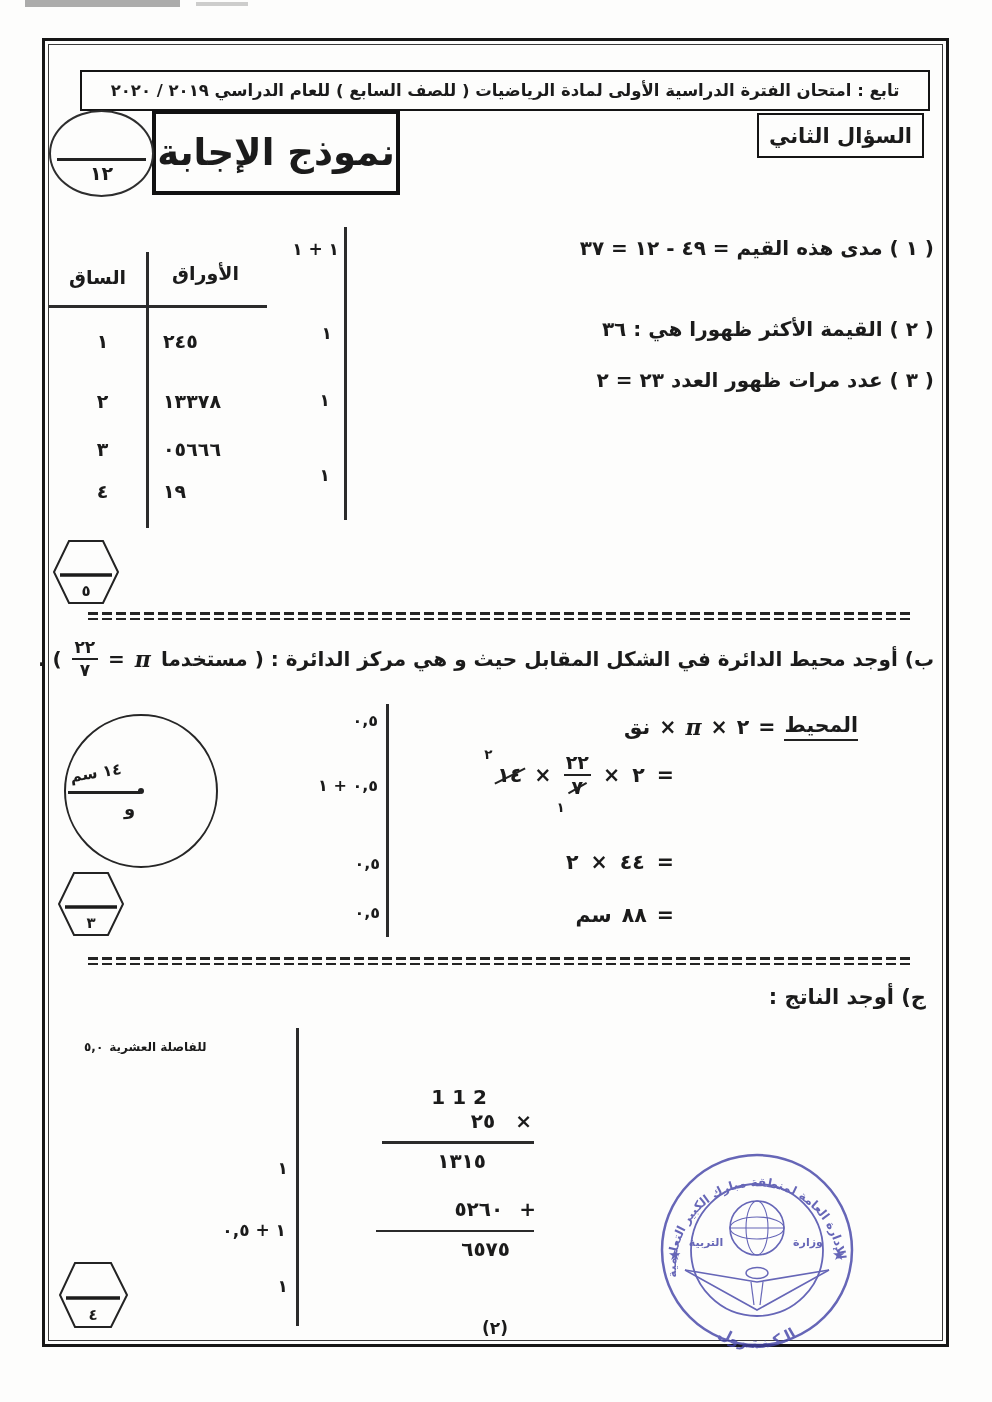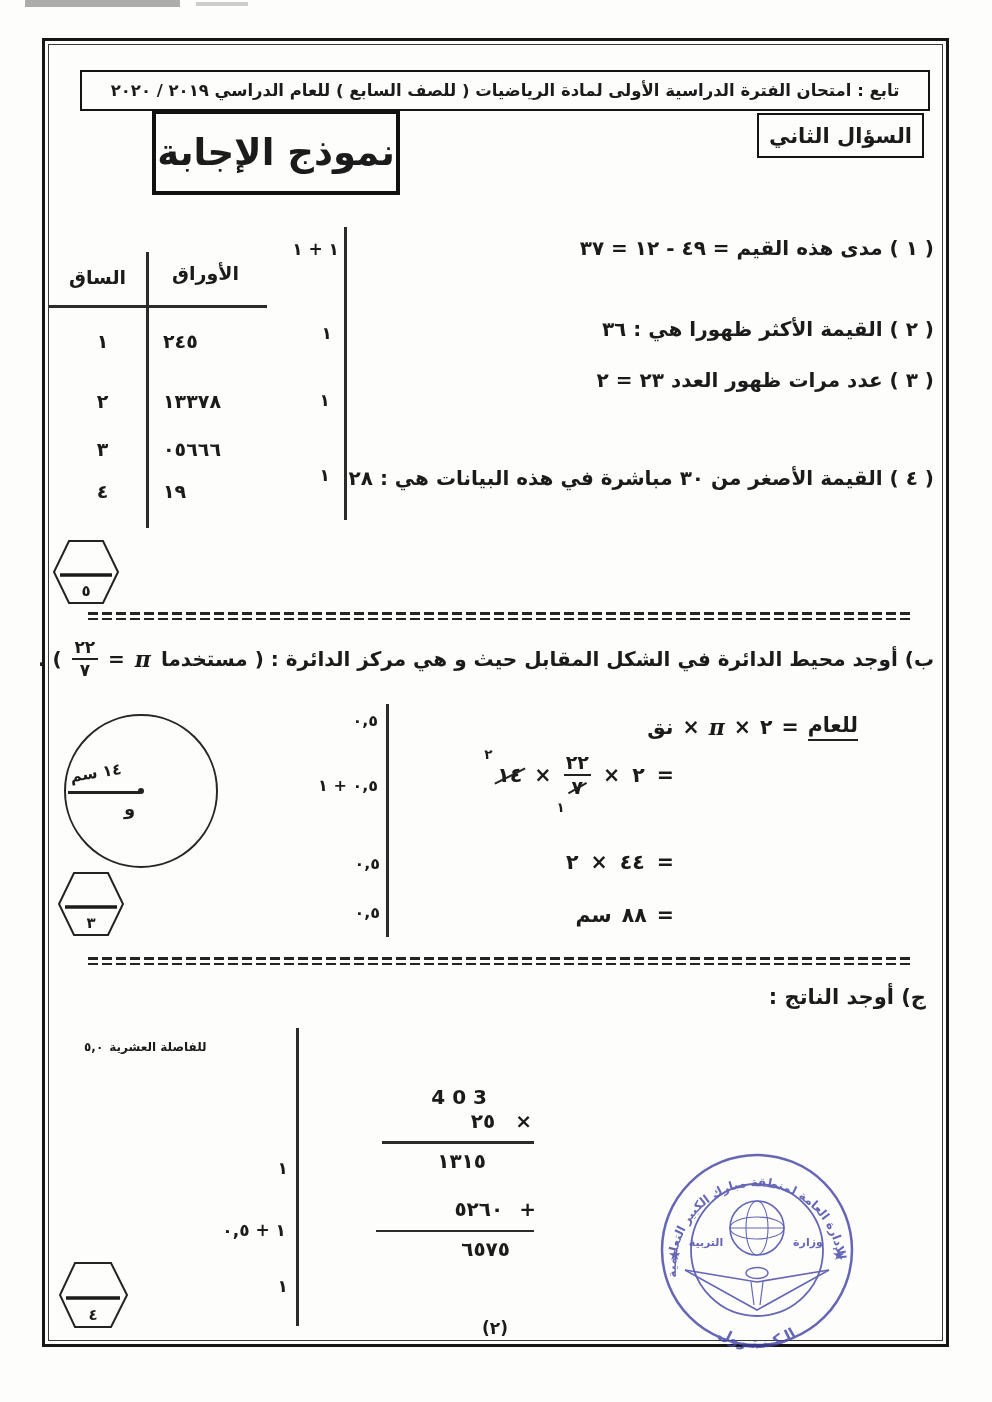--- a/index.html
+++ b/index.html
@@ -99,26 +99,29 @@
   </div>
 
   <div class="abs model-box rtl">
     <span>نموذج الإجابة</span>
   </div>
 
   <div class="abs q2-box rtl">
     <span>السؤال الثاني</span>
   </div>
 
+  <div class="abs score-ellipse">
+    <div class="bar"></div>
+    <div class="val">١٢</div>
+  </div>
 
 
   <div class="abs answer-line rtl" style="right:58px;top:236px;">( ١ ) مدى هذه القيم = ٤٩ - ١٢ = ٣٧</div>
   <div class="abs answer-line rtl" style="right:58px;top:317px;">( ٢ ) القيمة الأكثر ظهورا هي : ٣٦</div>
   <div class="abs answer-line rtl" style="right:58px;top:368px;">( ٣ ) عدد مرات ظهور العدد ٢٣ = ٢</div>
-  <div class="abs answer-line rtl" style="right:58px;top:466px;">( ٤ ) القيمة الأصغر من ٣٠ مباشرة في هذه البيانات هي : ٢٨</div>
 
   <div class="abs vline" style="left:146px;top:252px;height:276px;"></div>
   <div class="abs hline" style="left:49px;top:305px;width:218px;"></div>
   <div class="abs tbl-head center" style="left:55px;top:266px;width:85px;">الساق</div>
   <div class="abs tbl-head center" style="left:158px;top:262px;width:95px;">الأوراق</div>
 
   <div class="abs tbl-cell center" style="left:80px;top:330px;width:45px;">١</div>
   <div class="abs tbl-cell leaves" style="left:163px;top:330px;">٢٤٥</div>
   <div class="abs tbl-cell center" style="left:80px;top:390px;width:45px;">٢</div>
   <div class="abs tbl-cell leaves" style="left:163px;top:390px;">١٣٣٧٨</div>
@@ -149,21 +152,21 @@
     <span class="pi">π</span>
     <span class="prompt">=</span>
     <span class="frac">
       <span class="num">٢٢</span>
       <span class="den">٧</span>
     </span>
     <span class="prompt rtl">) .</span>
   </div>
 
   <div class="abs flexr eqline" style="right:134px;top:713px;gap:9px;">
-    <span class="underl">للعام</span>
+    <span class="underl">المحيط</span>
     <span>=</span>
     <span>٢</span>
     <span>×</span>
     <span class="pi">π</span>
     <span>×</span>
     <span>نق</span>
   </div>
 
   <div class="abs flexr eqline" style="right:318px;top:752px;gap:12px;">
     <span>=</span>
@@ -218,21 +221,21 @@
 
   <div class="abs prompt rtl" style="right:66px;top:985px;font-size:21px;">ج) أوجد الناتج :</div>
 
 
   <div class="abs note" style="left:84px;top:1040px;">
     <span class="ltr">٥,٠</span>
     <span class="rtl">للفاصلة العشرية</span>
   </div>
 
   <div class="abs mult">
-    <div class="num" style="padding-right:44px;">403</div>
+    <div class="num" style="padding-right:44px;">112</div>
     <div class="row2">
       <span style="letter-spacing:7px;">٢٥</span>
       <span>×</span>
     </div>
     <div class="h1"></div>
     <div class="p1">١٣١٥</div>
     <div class="row4">
       <span>٥٢٦٠</span>
       <span style="letter-spacing:0;">+</span>
     </div>

